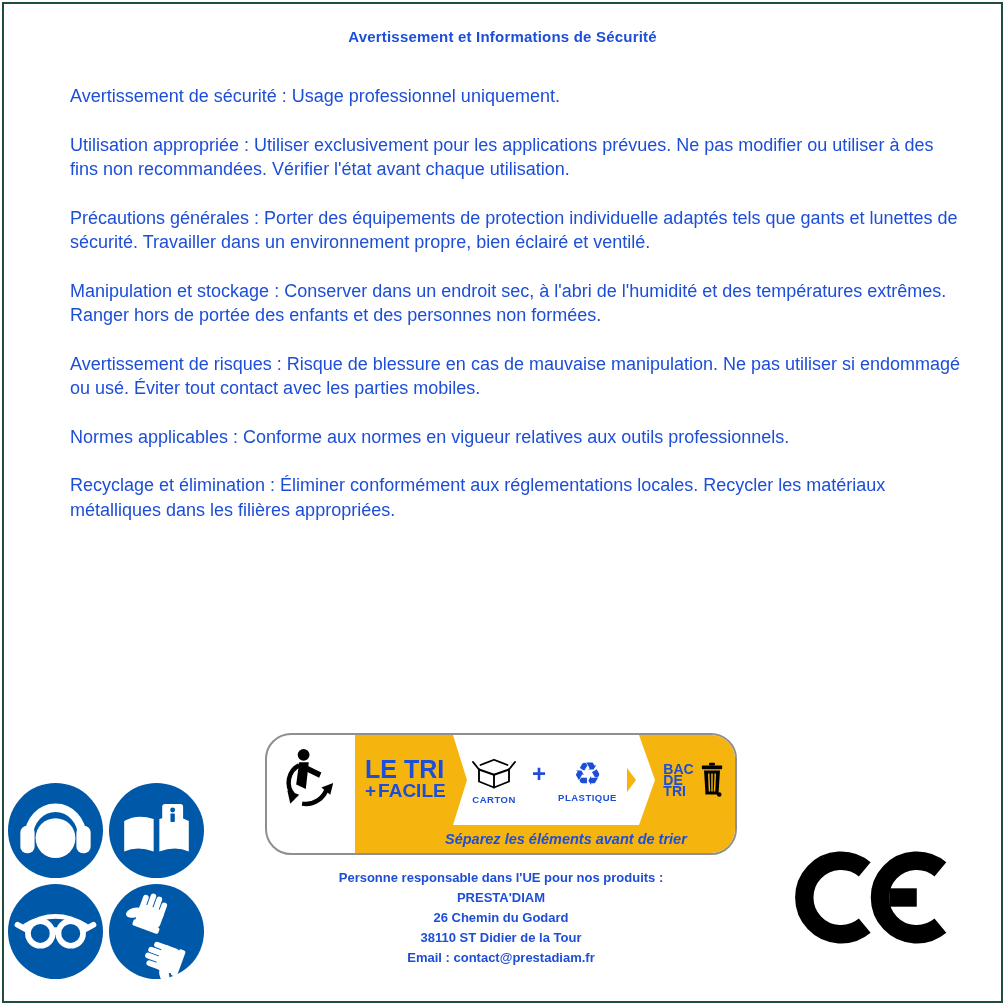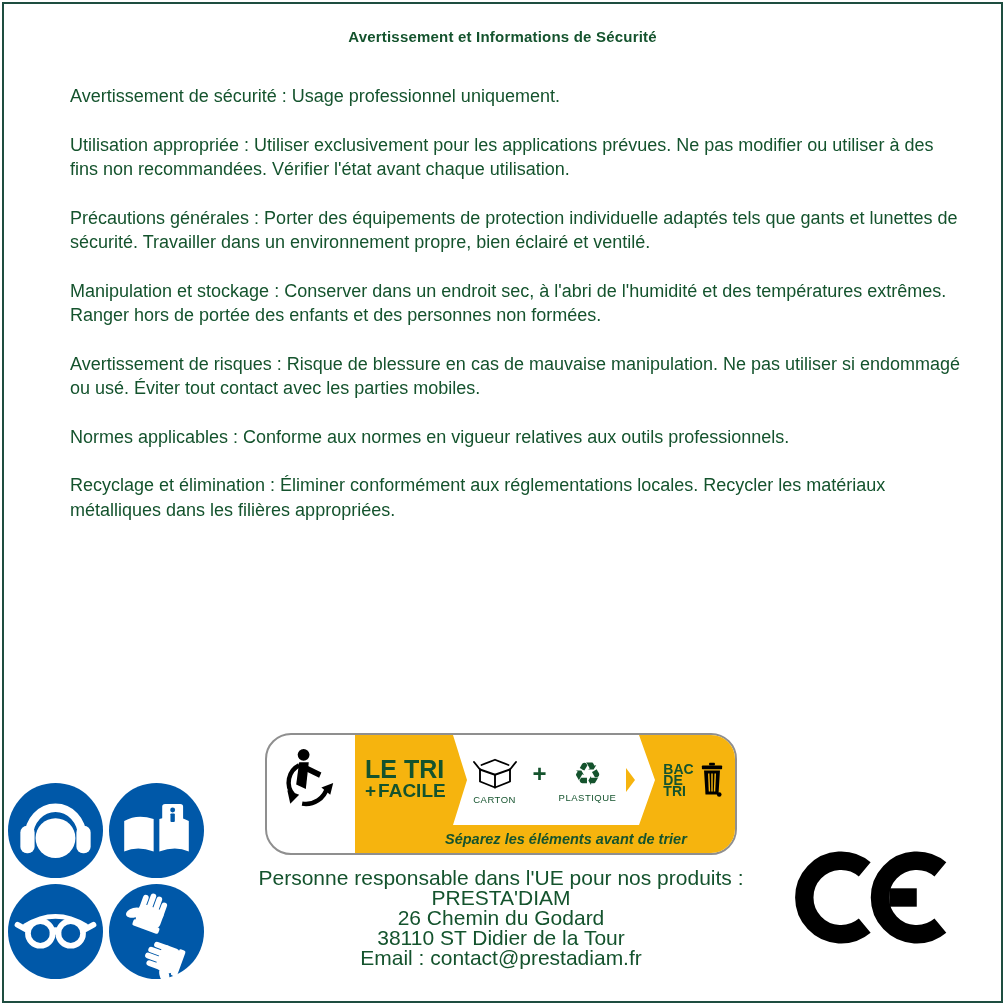--- a/index.html
+++ b/index.html
@@ -1,18 +1,18 @@
 <!DOCTYPE html>
 <html><head>
 <meta charset="utf-8">
 <style>
   html,body{margin:0;padding:0;background:#fff;}
   .page{
     position:relative;width:1005px;height:1005px;background:#ffffff;
-    font-family:"Liberation Sans", sans-serif;color:#14532d;overflow:hidden;
+    font-family:"Liberation Sans", sans-serif;color:#1d4ed8;overflow:hidden;
   }
   .frame{position:absolute;inset:2px;border:2px solid #1E4D40;pointer-events:none;z-index:5;}
 
   .title{position:absolute;top:28px;left:0;width:100%;text-align:center;
     font-size:15px;font-weight:bold;letter-spacing:.2px;}
 
   .content{position:absolute;left:70px;top:84px;width:895px;font-size:18px;line-height:24.5px;}
   .content p{margin:0 0 24px 0;}
   .content p.gap-before{margin-top:23px;}
 
@@ -29,34 +29,34 @@
   .tm-row{flex:1;display:flex;align-items:stretch;}
   .tm-triman{width:88px;display:flex;align-items:center;justify-content:center;}
   .tm-yellow{width:112px;background:#F6B40E;display:flex;flex-direction:column;
     justify-content:center;padding-left:10px;box-sizing:border-box;
     clip-path:polygon(0 0, calc(100% - 14px) 0, 100% 50%, calc(100% - 14px) 100%, 0 100%);}
   .tm-yellow .l1{font-weight:900;font-size:25px;line-height:21px;}
   .tm-yellow .l2{font-weight:900;font-size:19px;line-height:21px;}
   .tm-yellow .plus{display:inline-block;font-weight:900;margin-right:2px;}
   .tm-white{flex:1;display:flex;align-items:center;justify-content:center;gap:10px;}
   .tm-item{display:flex;flex-direction:column;align-items:center;gap:2px;}
-  .tm-item .lbl{font-size:9.5px;font-weight:normal;letter-spacing:.5px;}
+  .tm-item .lbl{font-size:9.5px;font-weight:bold;letter-spacing:.5px;}
   .tm-plus{font-size:24px;font-weight:900;margin:0 2px 12px 2px;}
   .recy-glyph{font-size:32px;line-height:32px;}
   .tm-chev{width:0;height:0;border-top:12px solid transparent;border-bottom:12px solid transparent;
     border-left:9px solid #F6B40E;margin-right:2px;}
   .tm-bac{width:96px;background:#F6B40E;display:flex;align-items:center;justify-content:center;gap:5px;
     clip-path:polygon(0 0,100% 0,100% 100%,0 100%,16px 50%);padding-left:14px;box-sizing:border-box;}
   .tm-bac .txt{font-size:14px;font-weight:bold;line-height:11px;text-align:left;}
   .tm-strip{height:28px;margin-left:88px;background:#F6B40E;display:flex;align-items:center;
     justify-content:flex-start;padding-left:90px;font-style:italic;font-weight:bold;font-size:14.5px;}
 
   
   .address{position:absolute;left:241px;top:868px;width:520px;text-align:center;
-    font-weight:normal;font-size:21px;line-height:20px;}
+    font-weight:bold;font-size:13px;line-height:20px;}
 
   
   .ce{position:absolute;left:795px;top:848px;}
 </style>
 </head>
 <body>
 
 <div class="page">
   <div class="frame"></div>
 

